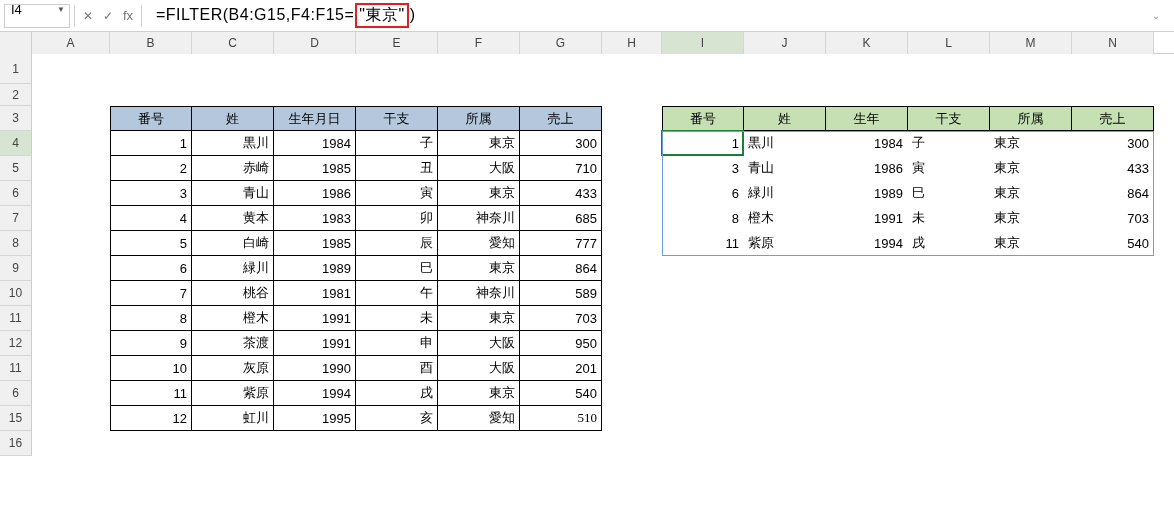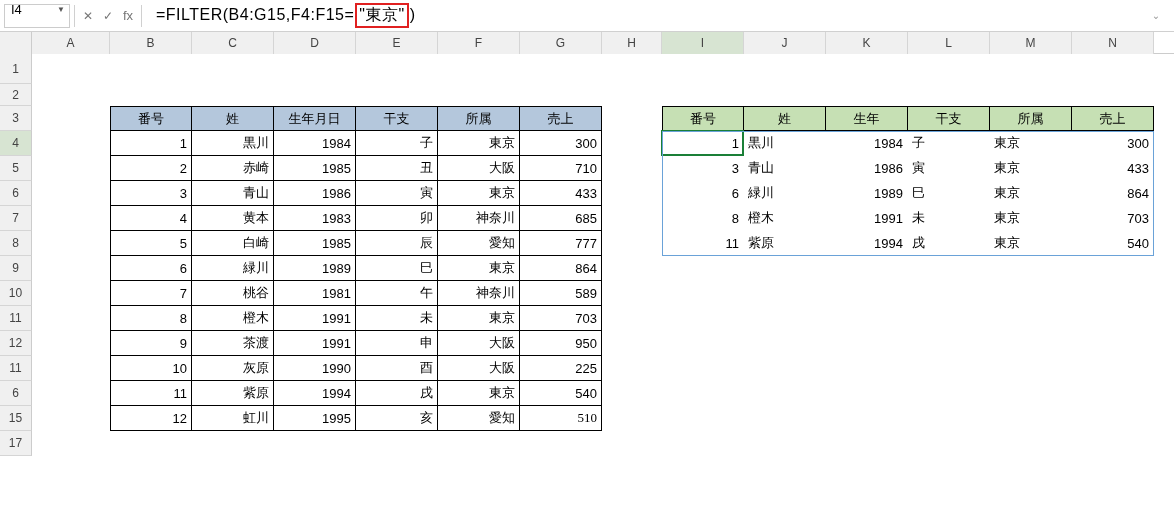--- a/index.html
+++ b/index.html
@@ -290,21 +290,21 @@
         <div class="cell wN"></div>
       </div>
       <div class="row r-d">
         <div class="rh">11</div>
         <div class="cell wA"></div>
         <div class="cell wB ar" style="border-bottom: 1px solid rgb(0, 0, 0); border-right: 1px solid rgb(0, 0, 0); border-left: 1px solid rgb(0, 0, 0);">10</div>
         <div class="cell wC ar" style="border-bottom: 1px solid rgb(0, 0, 0); border-right: 1px solid rgb(0, 0, 0);">灰原</div>
         <div class="cell wD ar" style="border-bottom: 1px solid rgb(0, 0, 0); border-right: 1px solid rgb(0, 0, 0);">1990</div>
         <div class="cell wE ar" style="border-bottom: 1px solid rgb(0, 0, 0); border-right: 1px solid rgb(0, 0, 0);">酉</div>
         <div class="cell wF ar" style="border-bottom: 1px solid rgb(0, 0, 0); border-right: 1px solid rgb(0, 0, 0);">大阪</div>
-        <div class="cell wG ar" style="border-bottom: 1px solid rgb(0, 0, 0); border-right: 1px solid rgb(0, 0, 0);">225</div>
+        <div class="cell wG ar" style="border-bottom: 1px solid rgb(0, 0, 0); border-right: 1px solid rgb(0, 0, 0);">201</div>
         <div class="cell wH"></div>
         <div class="cell wI"></div>
         <div class="cell wJ"></div>
         <div class="cell wK"></div>
         <div class="cell wL"></div>
         <div class="cell wM"></div>
         <div class="cell wN"></div>
       </div>
       <div class="row r-d">
         <div class="rh">6</div>
@@ -334,21 +334,21 @@
         <div class="cell wG ar" style="border-bottom: 1px solid rgb(0, 0, 0); border-right: 1px solid rgb(0, 0, 0); font-family: Liberation Serif, serif;">510</div>
         <div class="cell wH"></div>
         <div class="cell wI"></div>
         <div class="cell wJ"></div>
         <div class="cell wK"></div>
         <div class="cell wL"></div>
         <div class="cell wM"></div>
         <div class="cell wN"></div>
       </div>
       <div class="row r-d">
-        <div class="rh">17</div>
+        <div class="rh">16</div>
         <div class="cell wA"></div>
         <div class="cell wB"></div>
         <div class="cell wC"></div>
         <div class="cell wD"></div>
         <div class="cell wE"></div>
         <div class="cell wF"></div>
         <div class="cell wG"></div>
         <div class="cell wH"></div>
         <div class="cell wI"></div>
         <div class="cell wJ"></div>

